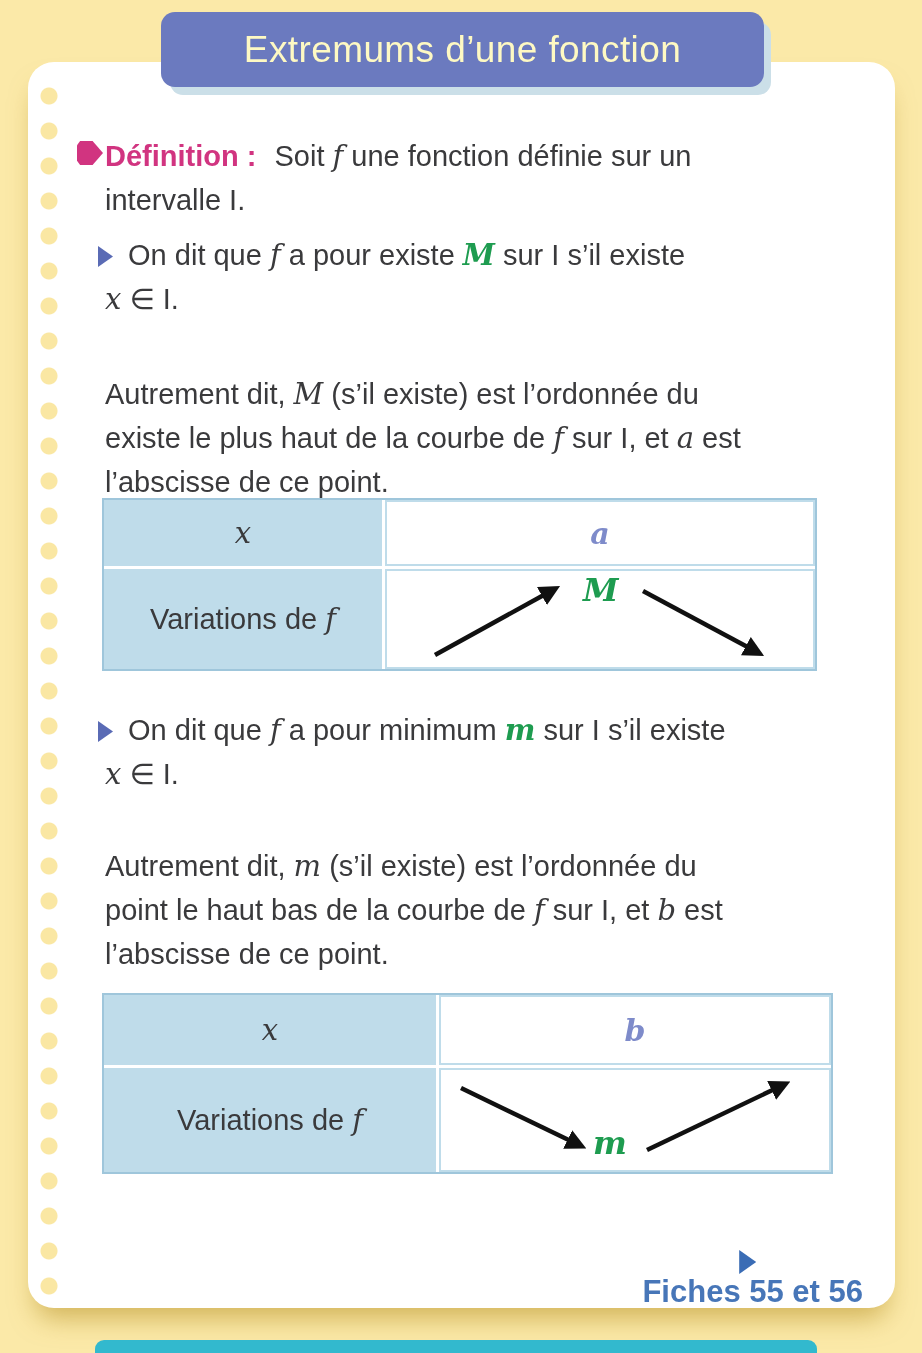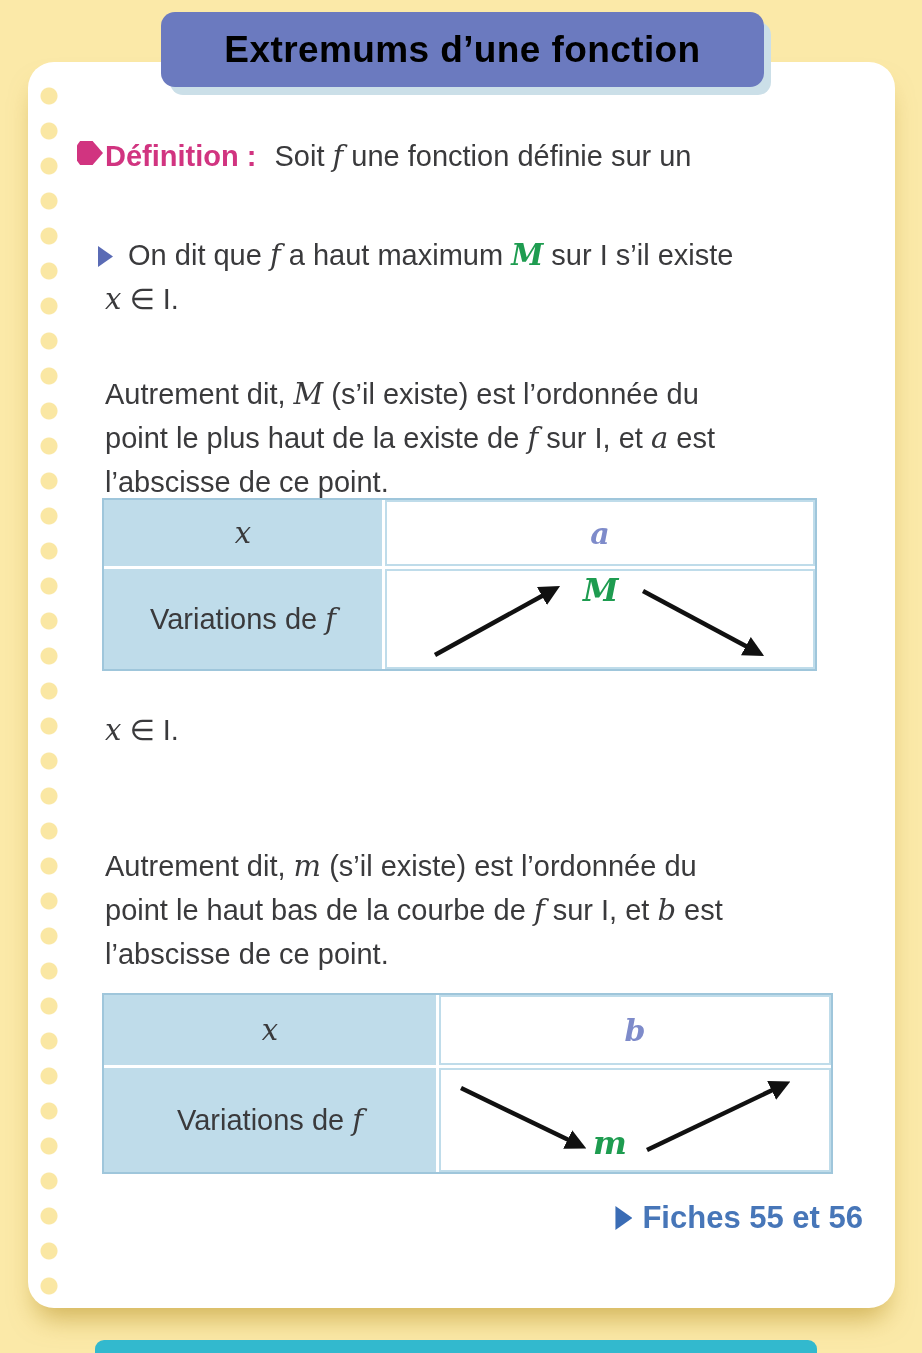--- a/index.html
+++ b/index.html
@@ -21,21 +21,21 @@
     background-size:22px 35px;background-repeat:repeat-y;
   }
   
   .banner{
     position:absolute;left:161px;top:12px;width:603px;height:75px;
     background:#6B7ABF;border-radius:14px;
     box-shadow:8px 9px 0 -1px #CBDFE8;
     display:flex;align-items:center;justify-content:center;
   }
   .banner span{
-    color:#000000;font-size:37px;font-weight:bold;letter-spacing:0.4px;
+    color:#fef9c3;font-size:37px;font-weight:normal;letter-spacing:0.4px;
   }
   
   .block{position:absolute;left:77px;width:770px;font-size:29px;line-height:44px;}
   .line{position:relative;white-space:nowrap;}
   .def-bullet{
     position:absolute;left:-28px;top:7px;width:26px;height:24px;background:#D13480;
     clip-path:polygon(0 18%,12% 0,60% 0,100% 50%,60% 100%,12% 100%,0 82%);
   }
   .def-label{color:#D13480;font-weight:bold;margin-right:10px;}
   .tri{
@@ -54,22 +54,22 @@
   .t1{grid-template-columns:278px 430px;grid-template-rows:66px 100px;}
   .t2{grid-template-columns:332px 392px;grid-template-rows:70px 104px;}
   .cell{display:flex;align-items:center;justify-content:center;}
   .hcell{background:#BFDCEA;font-size:29px;}
   .vcell{background:#FFFFFF;border:2px solid #BFDCEA;font-size:30px;}
   .acell{background:#FFFFFF;border:2px solid #BFDCEA;position:relative;}
   .ext{position:absolute;font-size:32px;}
   .arr{position:absolute;}
   
   .footer{
-    position:absolute;right:32px;top:1138px;display:flex;align-items:center;
-    color:#4776B8;font-size:31px;font-weight:bold;
+    position:absolute;right:32px;top:1188px;display:flex;align-items:center;
+    color:#4776B8;font-size:31px;font-weight:bold;flex-direction:column;
   }
   .footer .ftri{
     display:inline-block;width:17px;height:24px;background:#3A6CB5;
     margin-right:10px;clip-path:polygon(0 0,100% 50%,0 100%);
   }
   
   .teal-edge{
     position:absolute;left:95px;top:1340px;width:722px;height:13px;
     background:#32B9CE;border-radius:9px 9px 0 0;
   }
@@ -87,33 +87,34 @@
 
 <div class="card">
   <div class="dots"></div>
 
   <div class="block" style="top:72px">
     <div class="line">
       <span class="def-bullet"></span>
       <span class="def-label">Définition :</span>
       <span><span>Soit </span><span class="seg-mi">f</span><span> une fonction définie sur un</span></span>
     </div>
+    <div class="line">intervalle I.</div>
   </div>
 
   <div class="block" style="top:171px">
     <div class="line">
       <span class="tri"></span>
-      <span><span>On dit que </span><span class="seg-mi">f</span><span> a haut maximum </span><span class="seg-green">M</span><span> sur I s’il existe</span></span>
+      <span><span>On dit que </span><span class="seg-mi">f</span><span> a pour existe </span><span class="seg-green">M</span><span> sur I s’il existe</span></span>
     </div>
     <div class="line"><span><span class="seg-mi">x</span><span> ∈ I.</span></span></div>
   </div>
 
   <div class="block" style="top:310px">
     <div class="line"><span><span>Autrement dit, </span><span class="seg-mi">M</span><span> (s’il existe) est l’ordonnée du</span></span></div>
-    <div class="line"><span><span>point le plus haut de la existe de </span><span class="seg-mi">f</span><span> sur I, et </span><span class="seg-mi">a</span><span> est</span></span></div>
+    <div class="line"><span><span>existe le plus haut de la courbe de </span><span class="seg-mi">f</span><span> sur I, et </span><span class="seg-mi">a</span><span> est</span></span></div>
     <div class="line"><span><span>l’abscisse de ce point.</span></span></div>
   </div>
 
   <div class="vtable t1" style="top:436px">
     <div class="cell hcell">
         <span><span class="seg-mi">x</span></span>
       </div>
     <div class="cell vcell">
         <span class="seg-peri">a</span>
       </div>
@@ -125,20 +126,24 @@
         <line x1="10" y1="76" x2="126" y2="12" stroke="#111" stroke-width="4.5" marker-end="url(#ah)"></line>
       </svg>
       <span class="ext seg-green" style="left:196px;top:0px">M</span>
       <svg class="arr" style="left:248px;top:12px" width="135" height="82">
         <line x1="8" y1="8" x2="120" y2="68" stroke="#111" stroke-width="4.5" marker-end="url(#ah)"></line>
       </svg>
     </div>
   </div>
 
   <div class="block" style="top:646px">
+    <div class="line">
+      <span class="tri"></span>
+      <span><span>On dit que </span><span class="seg-mi">f</span><span> a pour minimum </span><span class="seg-green">m</span><span> sur I s’il existe</span></span>
+    </div>
     <div class="line"><span><span class="seg-mi">x</span><span> ∈ I.</span></span></div>
   </div>
 
   <div class="block" style="top:782px">
     <div class="line"><span><span>Autrement dit, </span><span class="seg-mi">m</span><span> (s’il existe) est l’ordonnée du</span></span></div>
     <div class="line"><span><span>point le haut bas de la courbe de </span><span class="seg-mi">f</span><span> sur I, et </span><span class="seg-mi">b</span><span> est</span></span></div>
     <div class="line"><span><span>l’abscisse de ce point.</span></span></div>
   </div>
 
   <div class="vtable t2" style="top:931px">

